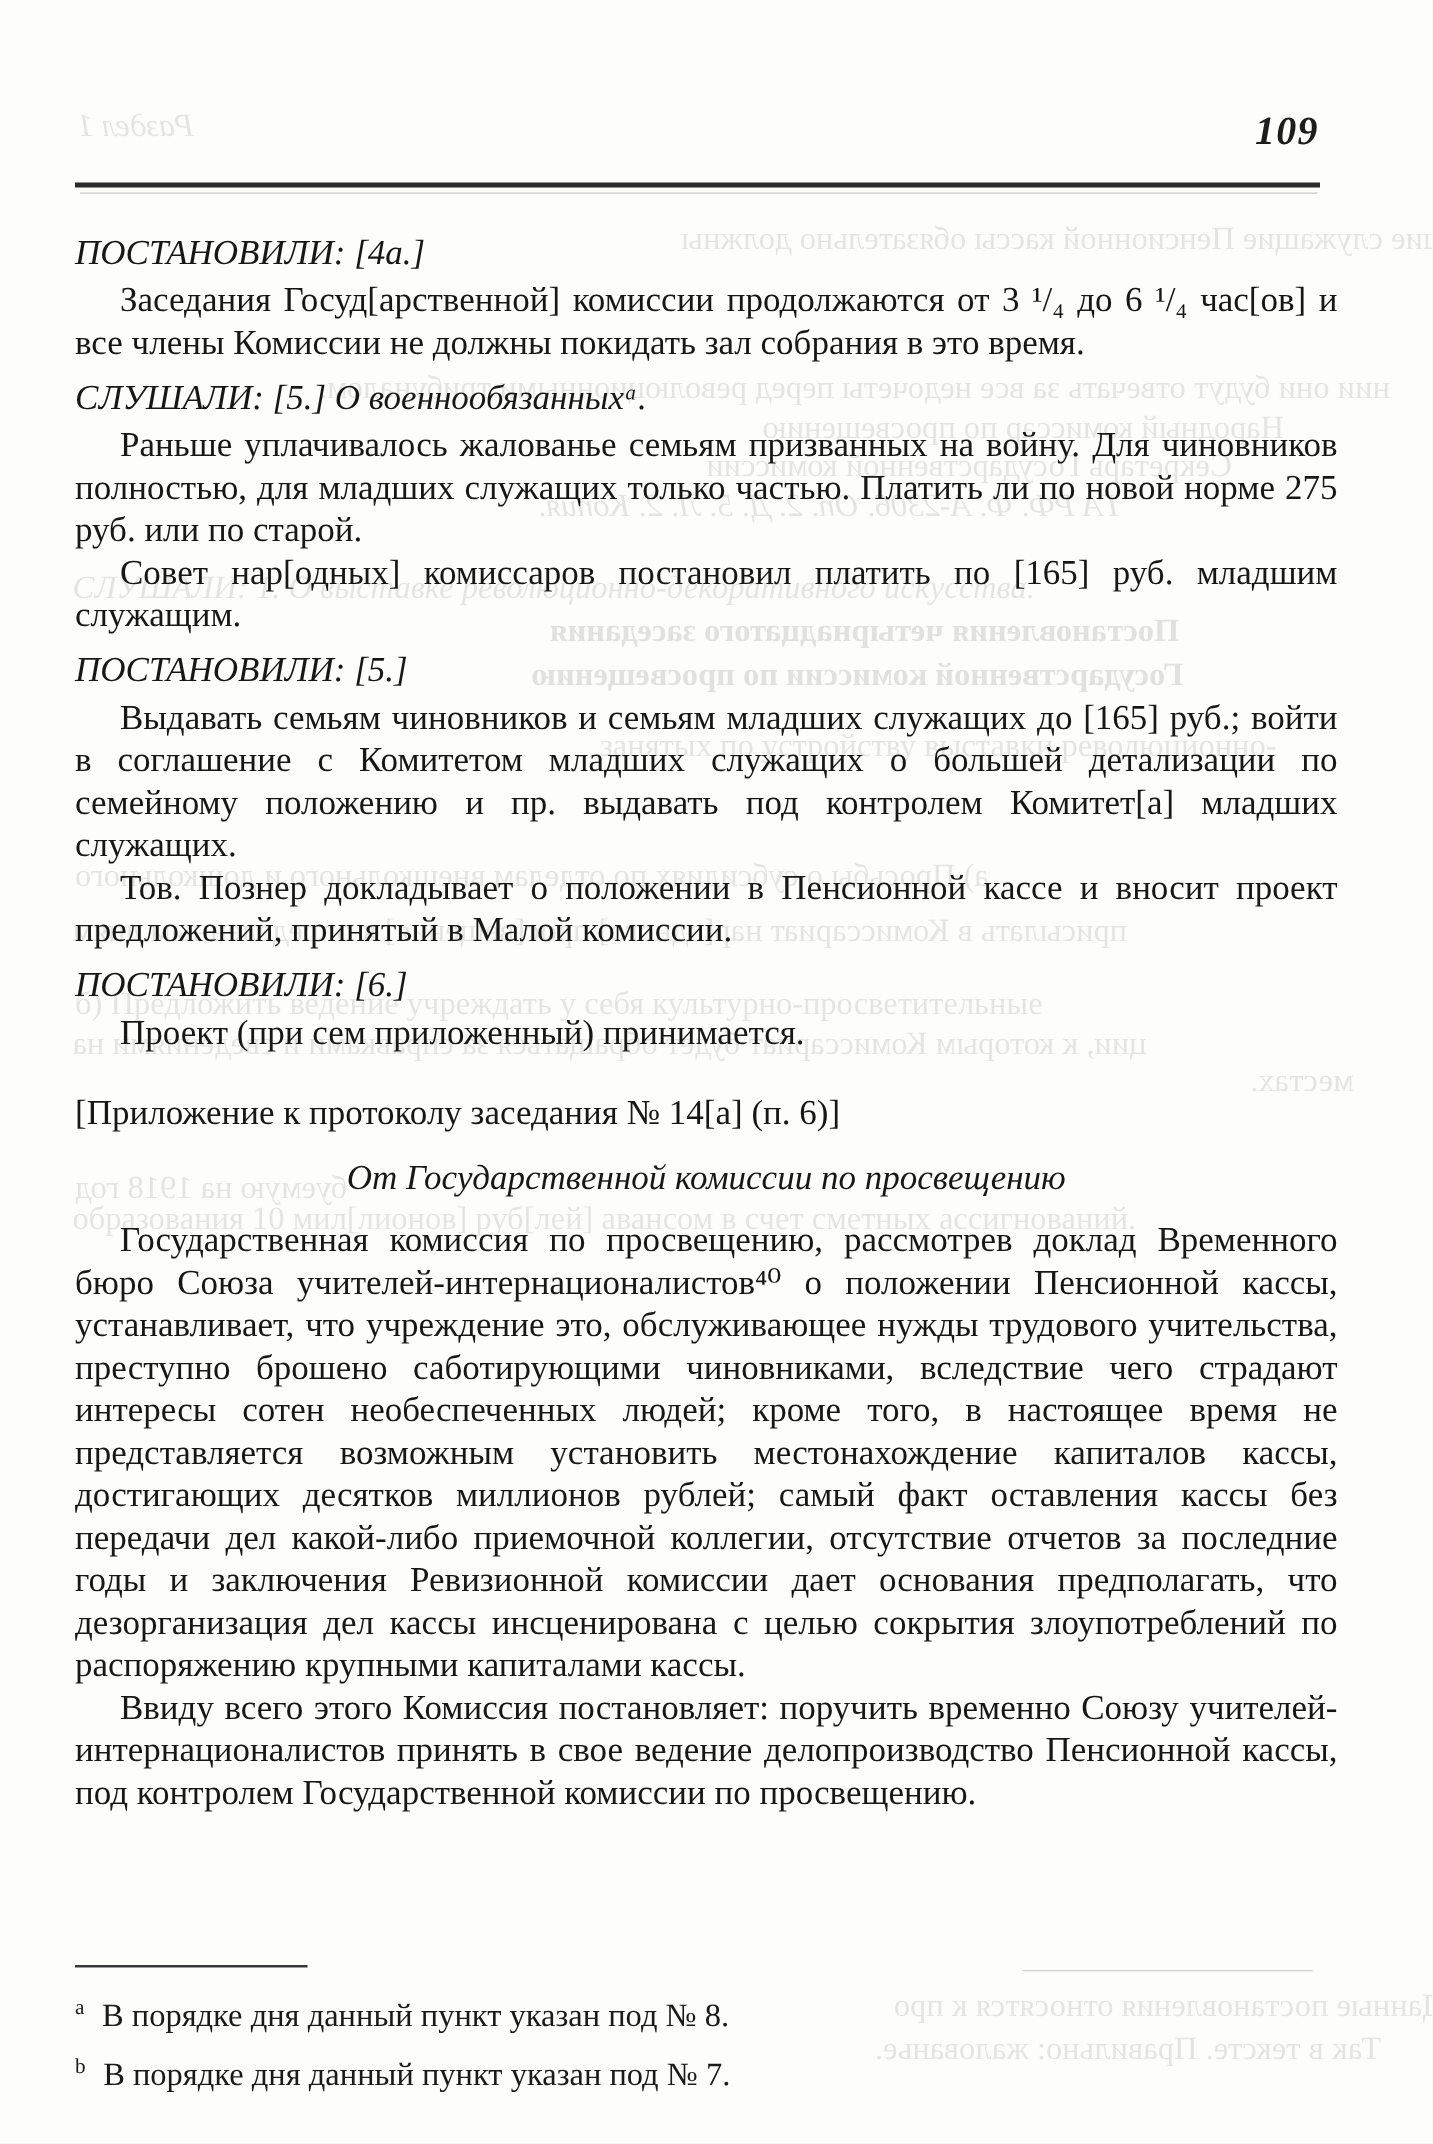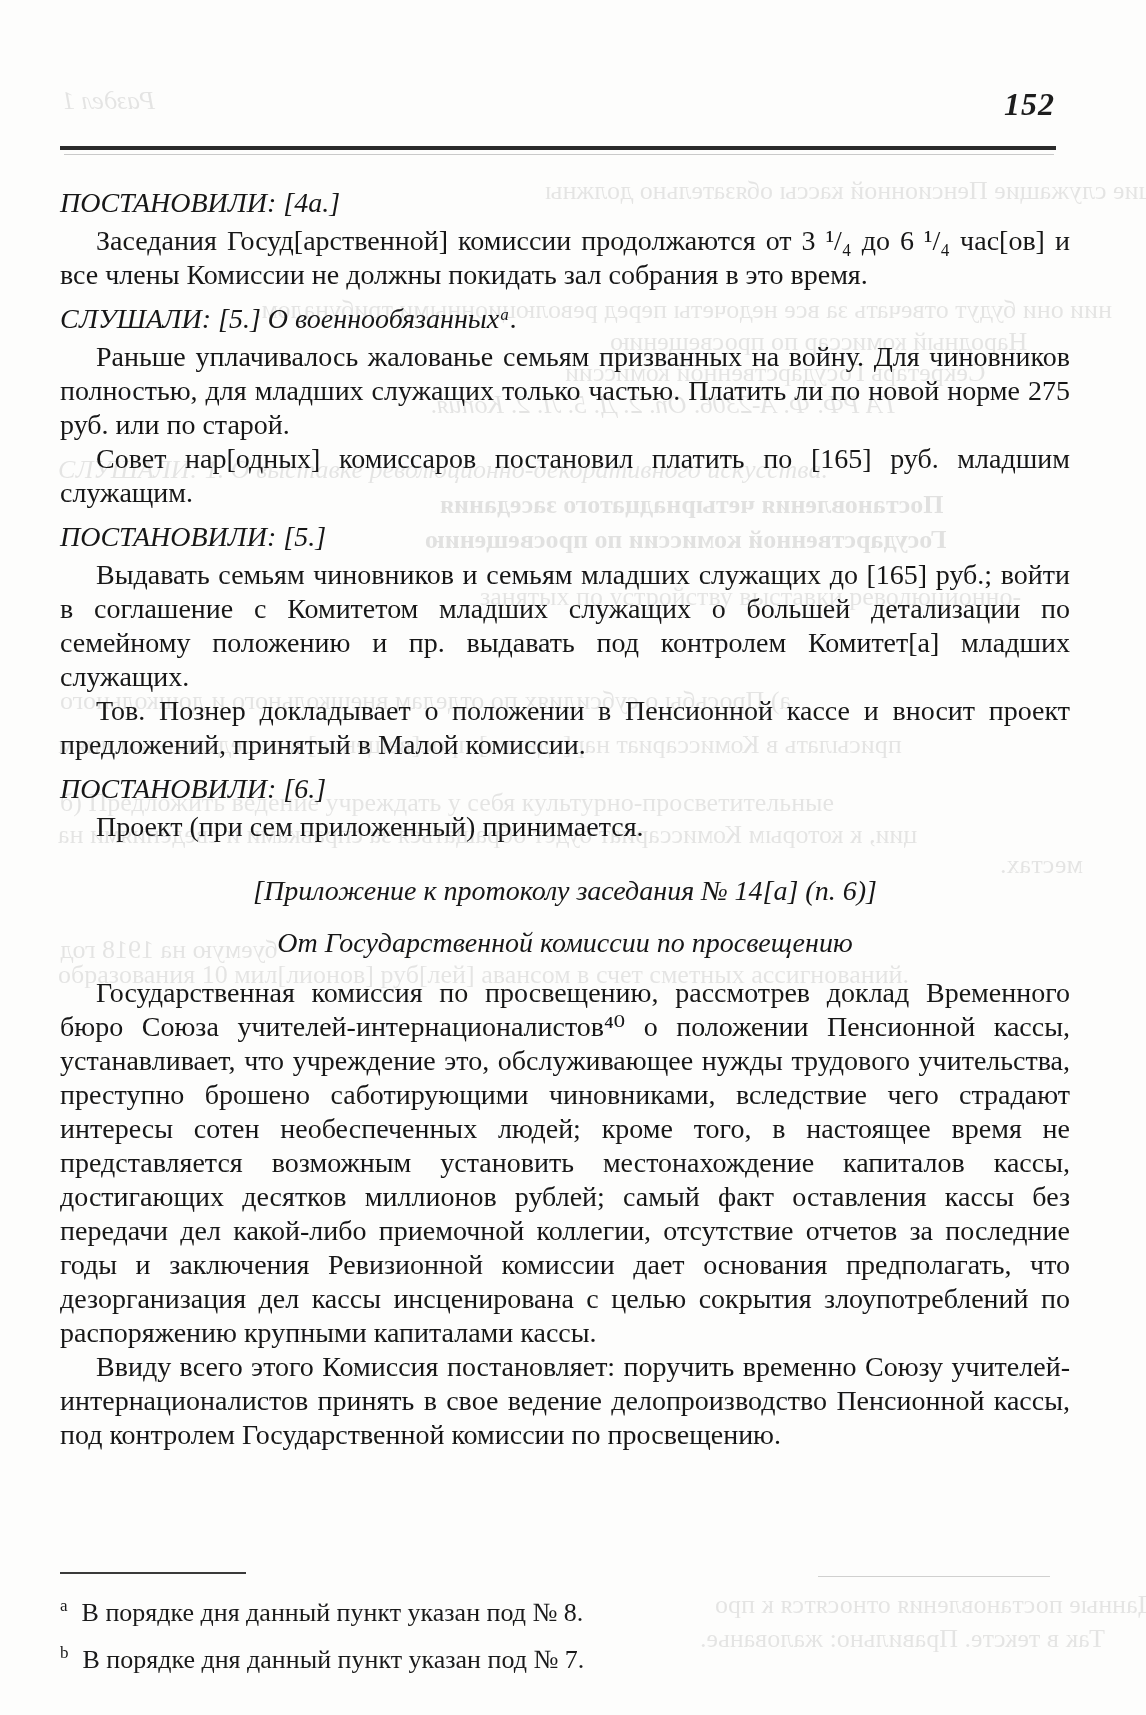--- a/index.html
+++ b/index.html
@@ -24,21 +24,21 @@
   .doc{
     position:absolute;top:174px;left:60px;width:1010px;
     font-size:28px;line-height:34px;
     padding-top:12px;
   }
   .doc p{margin:0;}
   .head{font-style:italic;margin:10px 0 4px 0 !important;}
   .doc > :first-child{margin-top:0 !important;}
   .para{text-indent:36px;text-align:justify;}
   .cite{font-style:italic;margin-top:14px !important;}
-  .appx{font-style:italic;text-align:center;margin-top:30px !important;}
+  .appx{text-align:left;margin-top:30px !important;}
   .dochead{font-style:italic;text-align:center;margin:18px 0 16px 0 !important;}
   
   .footnotes{position:absolute;left:60px;top:1572px;width:1010px;}
   .fn-rule{width:186px;height:2px;background:#3a3a3a;margin-bottom:12px;}
   .fn-line{font-size:26px;line-height:40px;padding-left:18px;color:#1a1a1a;}
   .fn-mark{font-size:17px;vertical-align:super;margin-right:14px;margin-left:-18px;}
   
   .ghost{
     position:absolute;white-space:nowrap;
     color:#5e5e5e;opacity:.15;font-size:26px;
@@ -68,21 +68,21 @@
   <div class="ghost mir" style="left:58px;top:730px;">присылать в Комиссариат нар[одного] прос[вещения] к определенным дням</div>
   <div class="ghost" style="left:60px;top:788px;">б) Предложить ведение учреждать у себя культурно-просветительные</div>
   <div class="ghost mir" style="left:58px;top:820px;">ции, к которым Комиссариат будет обращаться за справками и сведениями на</div>
   <div class="ghost mir" style="left:1000px;top:850px;">местах.</div>
   <div class="ghost mir" style="left:60px;top:935px;">буемую на 1918 год</div>
   <div class="ghost" style="left:58px;top:960px;">образования 10 мил[лионов] руб[лей] авансом в счет сметных ассигнований.</div>
   <div class="ghost mir" style="left:715px;top:1590px;">Данные постановления относятся к про</div>
   <div class="ghost mir" style="left:700px;top:1624px;">Так в тексте. Правильно: жалованье.</div>
   <div class="ghost-rule"></div>
 
-  <div class="pagenum">152</div>
+  <div class="pagenum">109</div>
   <div class="rule-main"></div>
   <div class="rule-shadow"></div>
 
   <div class="doc">
     <p class="head">ПОСТАНОВИЛИ: [4а.]</p>
     <p class="para">Заседания Госуд[арственной] комиссии продолжаются от 3 ¹/₄ до 6 ¹/₄ час[ов] и все члены Комиссии не должны покидать зал собрания в это время.</p>
     <p class="head">СЛУШАЛИ: [5.] О военнообязанныхᵃ.</p>
     <p class="para">Раньше уплачивалось жалованье семьям призванных на войну. Для чиновников полностью, для младших служащих только частью. Платить ли по новой норме 275 руб. или по старой.</p>
     <p class="para">Совет нар[одных] комиссаров постановил платить по [165] руб. младшим служащим.</p>
     <p class="head">ПОСТАНОВИЛИ: [5.]</p>

